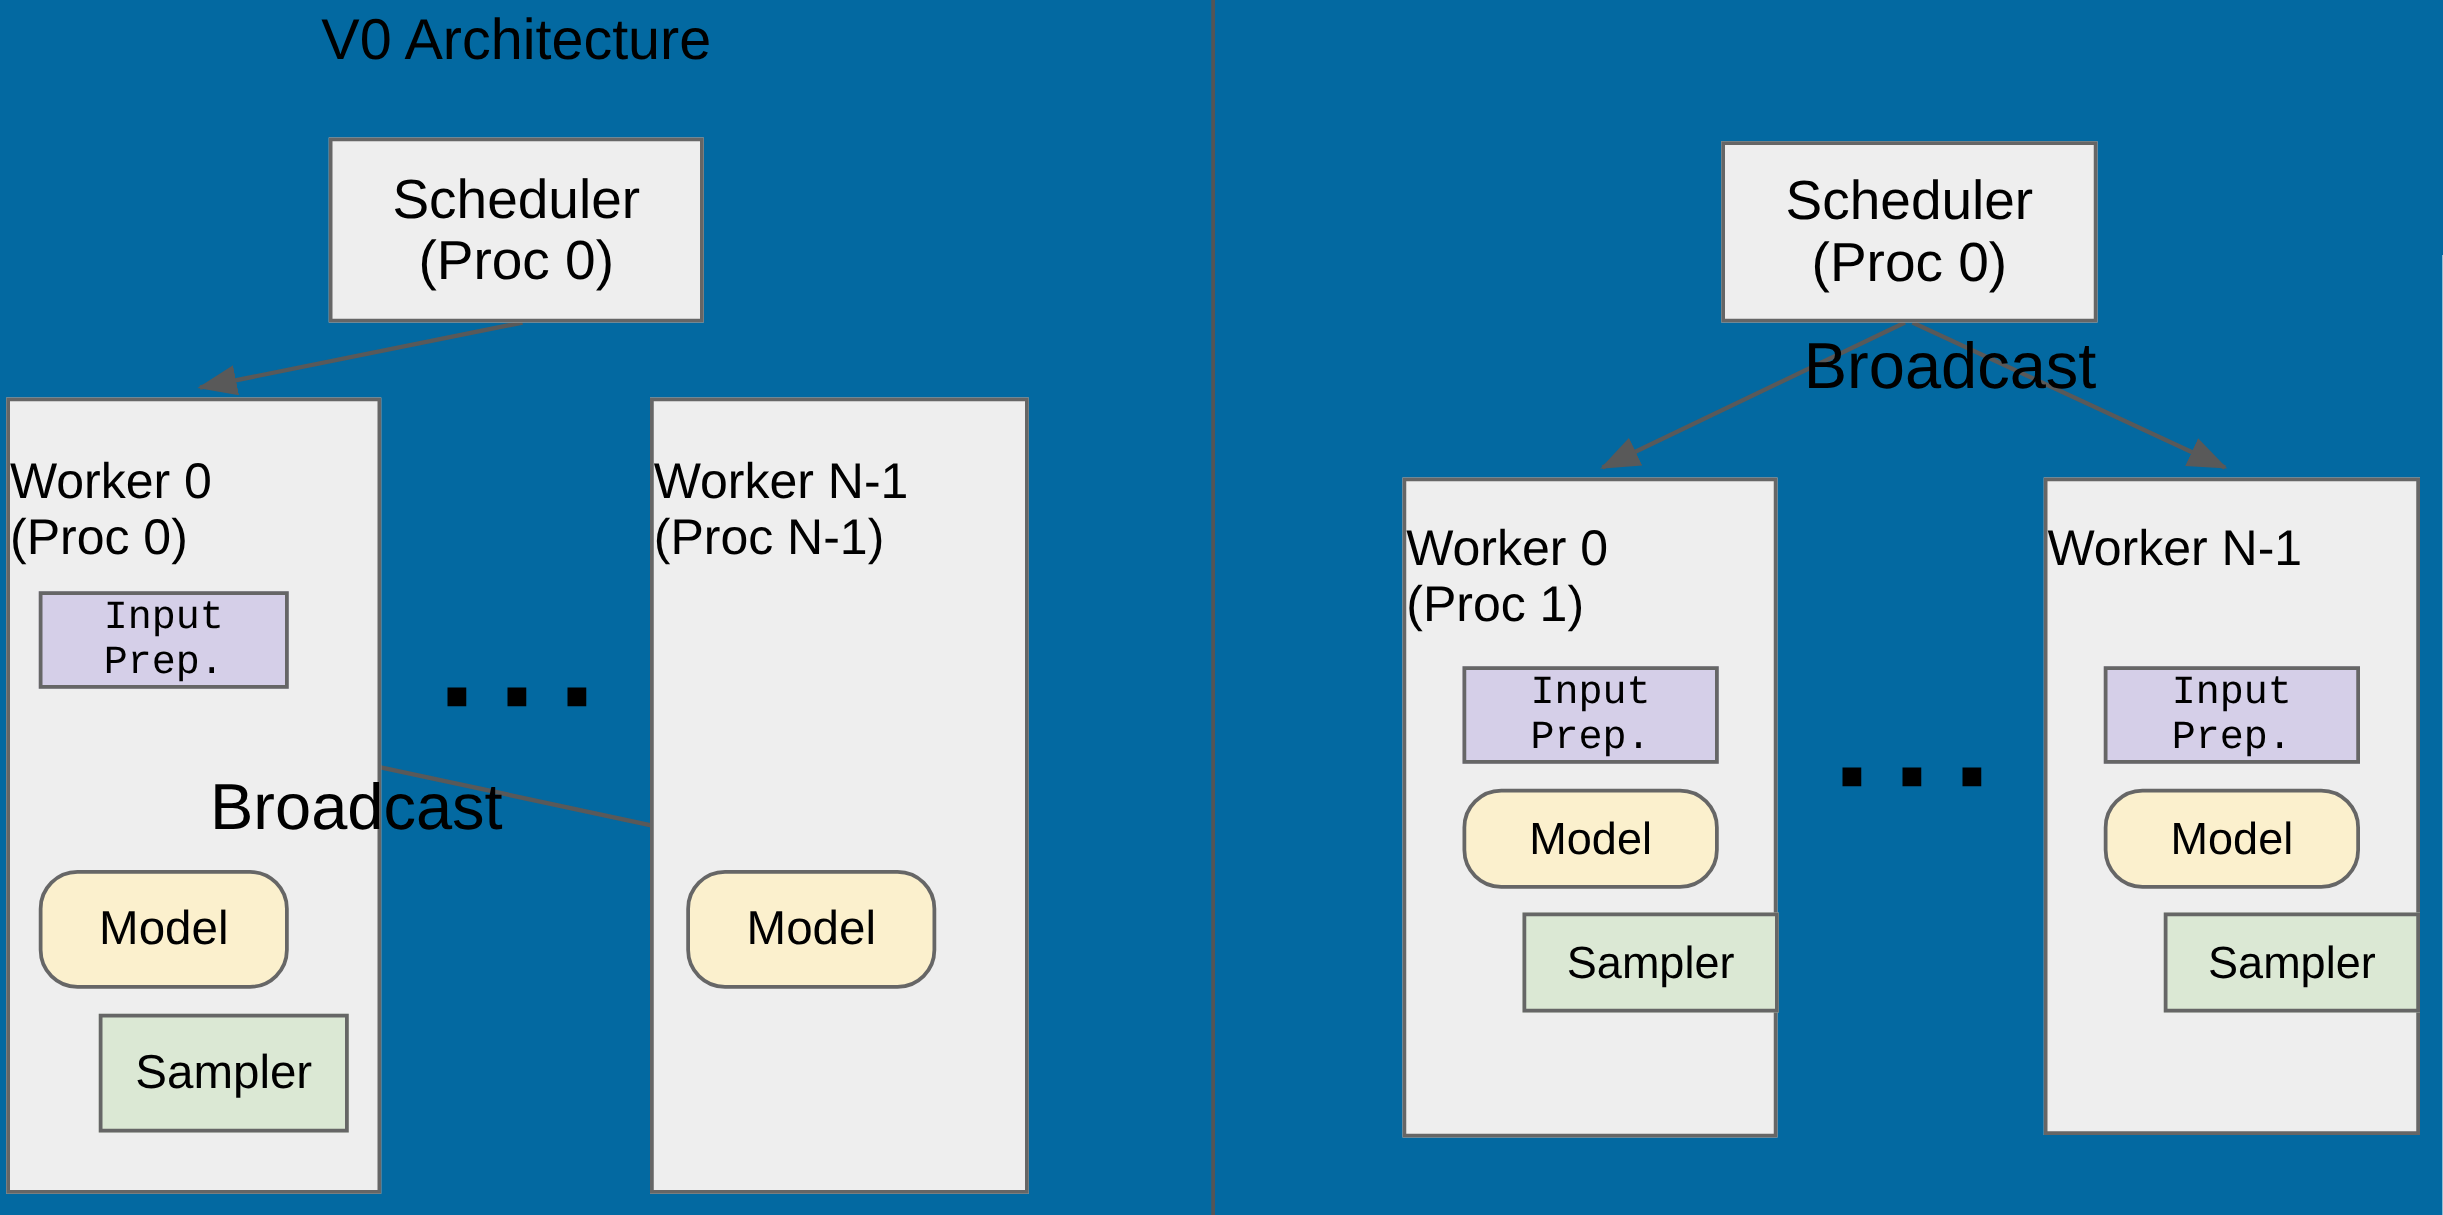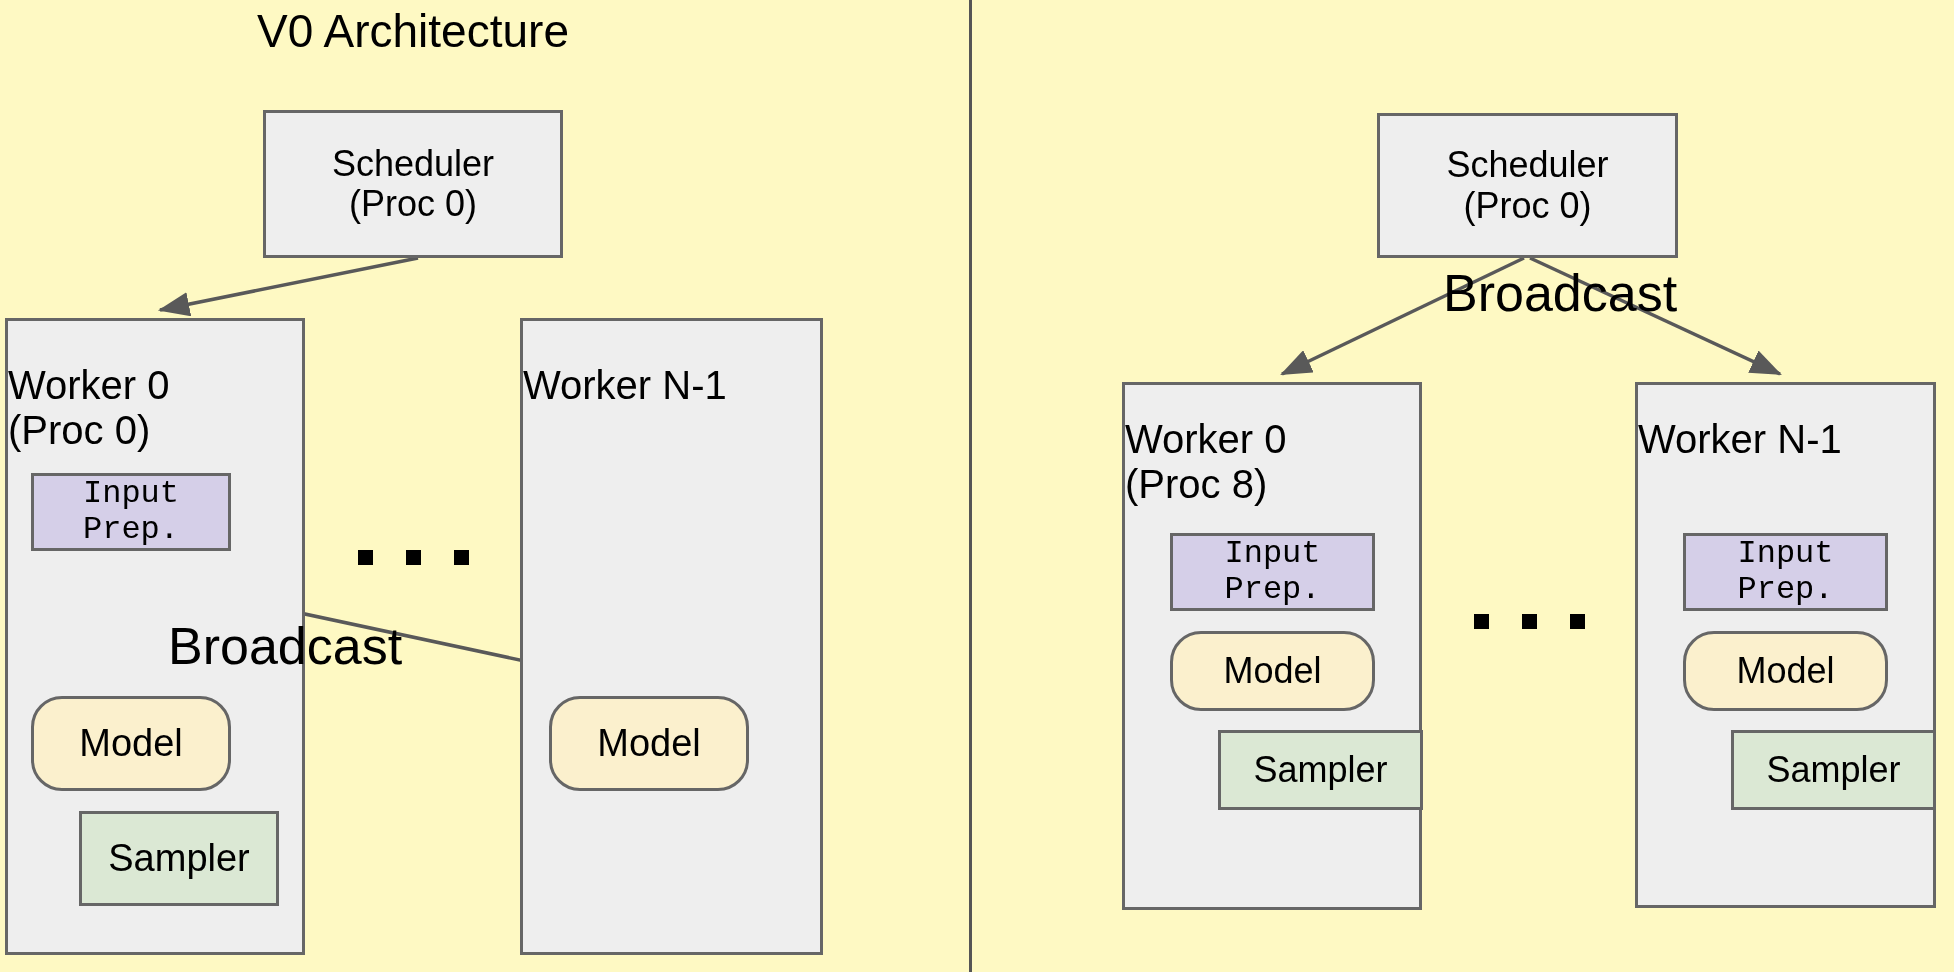--- a/index.html
+++ b/index.html
@@ -8,21 +8,21 @@
     background: #ffffff;
   }
   body {
     font-family: "Liberation Sans", sans-serif;
     color: #000000;
   }
   #canvas {
     position: relative;
     width: 1954px;
     height: 972px;
-    background: #fef9c3;
+    background: #0369a1;
     overflow: hidden;
   }
   .panel-title {
     position: absolute;
     text-align: center;
     font-size: 46px;
     line-height: 1.0;
     color: #000000;
     white-space: nowrap;
   }
@@ -36,21 +36,21 @@
   .box {
     position: absolute;
     box-sizing: border-box;
     border: 3px solid #666666;
     background: #eeeeee;
     display: flex;
     flex-direction: column;
     align-items: center;
     justify-content: center;
     text-align: center;
-    font-size: 36px;
+    font-size: 44px;
     line-height: 1.12;
     color: #000000;
   }
   .container-box {
     display: block;
     font-size: 40px;
   }
   .container-label {
     position: absolute;
     left: 0;
@@ -145,20 +145,21 @@
       <span>Model</span>
     </div>
 
     <div class="sub-box green" style="left:23px; top:490px; width:200px; height:95px; font-size:38px;">
       <span>Sampler</span>
     </div>
   </div>
 
   <div class="box container-box" style="left:520px; top:318px; width:303px; height:637px;">
     <div class="container-label" style="top:42px;">Worker N-1</div>
+    <div class="container-label" style="top:87px;">(Proc N-1)</div>
 
     <div class="sub-box yellow" style="left:26px; top:375px; width:200px; height:95px; font-size:38px;">
       <span>Model</span>
     </div>
   </div>
 
   <div class="edge-label" style="left:168px; top:620px;">Broadcast</div>
 
   <div class="dots" style="left:358px; top:550px; gap:33px;">
     <span class="dot"></span>
@@ -167,21 +168,21 @@
   </div>
 
 
   <div class="box" style="left:1377px; top:113px; width:301px; height:145px;">
     <div>Scheduler</div>
     <div>(Proc 0)</div>
   </div>
 
   <div class="box container-box" style="left:1122px; top:382px; width:300px; height:528px;">
     <div class="container-label" style="top:32px;">Worker 0</div>
-    <div class="container-label" style="top:77px;">(Proc 8)</div>
+    <div class="container-label" style="top:77px;">(Proc 1)</div>
 
     <div class="sub-box purple" style="left:45px; top:148px; width:205px; height:78px; font-size:32px;">
       <span>Input Prep.</span>
     </div>
 
     <div class="sub-box yellow" style="left:45px; top:246px; width:205px; height:80px; font-size:36px;">
       <span>Model</span>
     </div>
 
     <div class="sub-box green" style="left:45px; top:345px; width:205px; height:80px; font-size:36px;">

